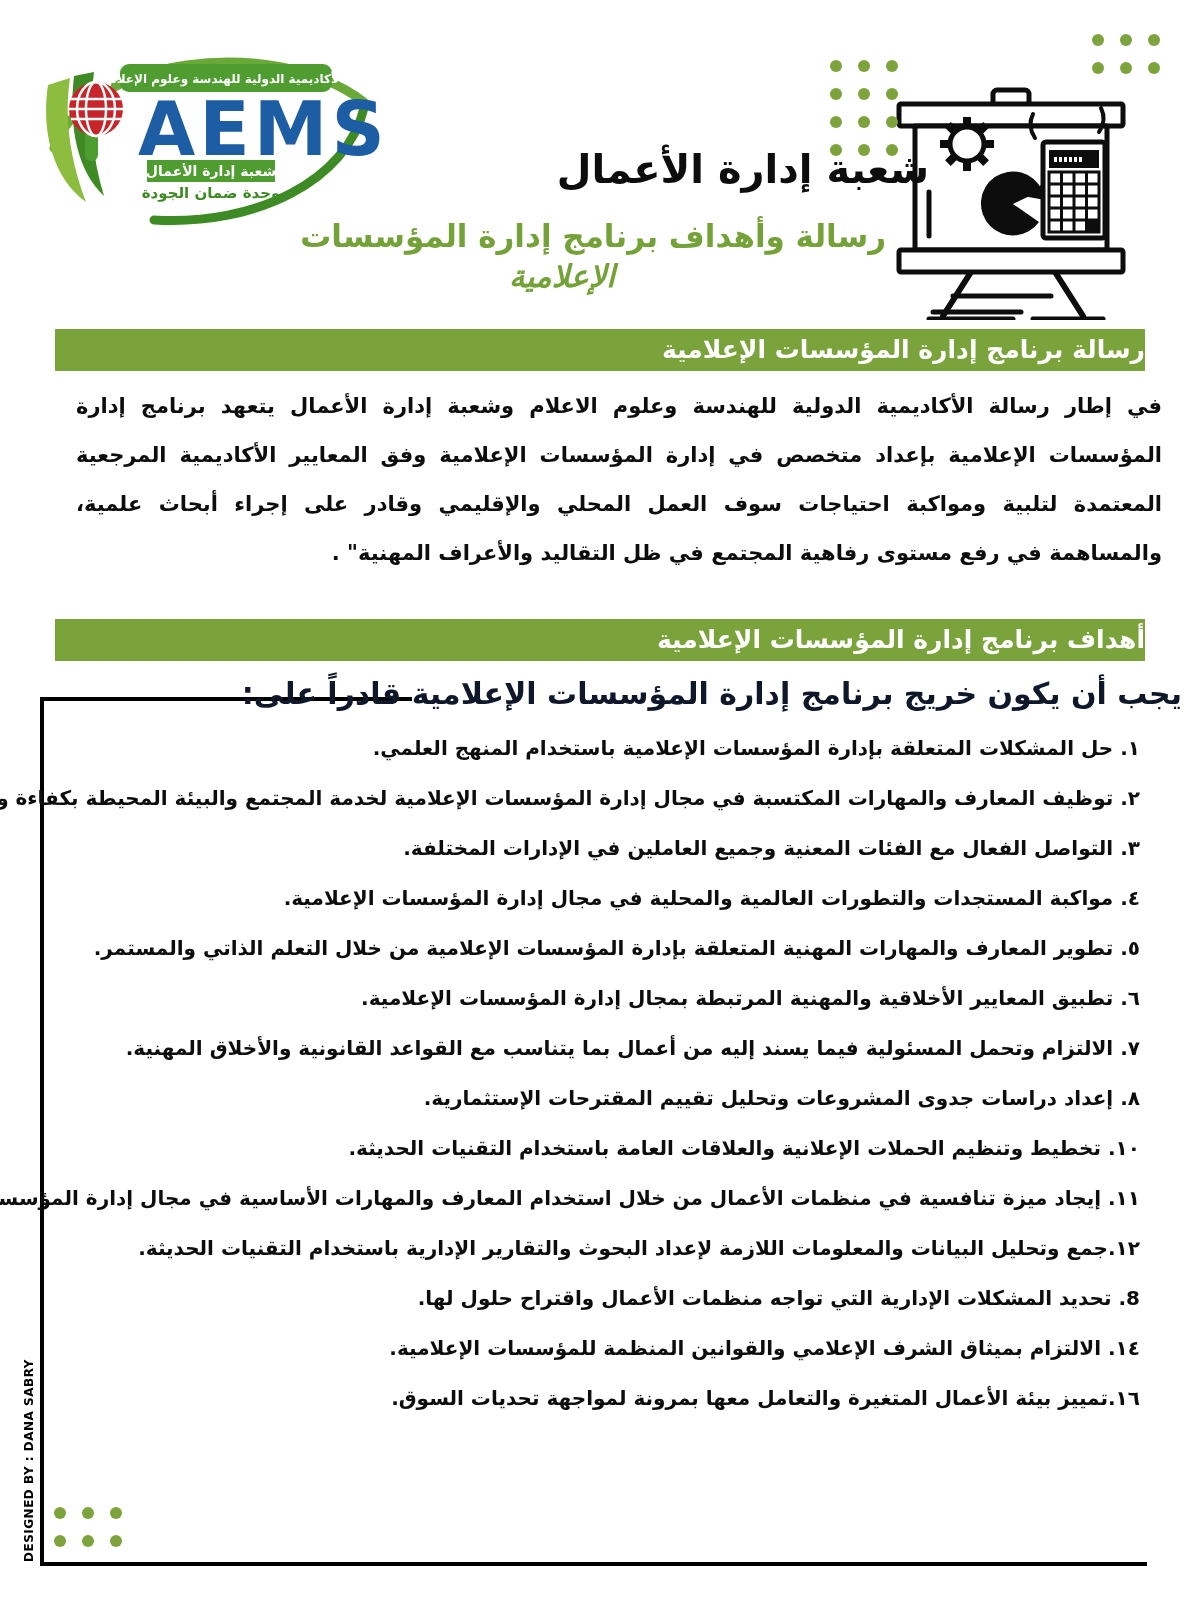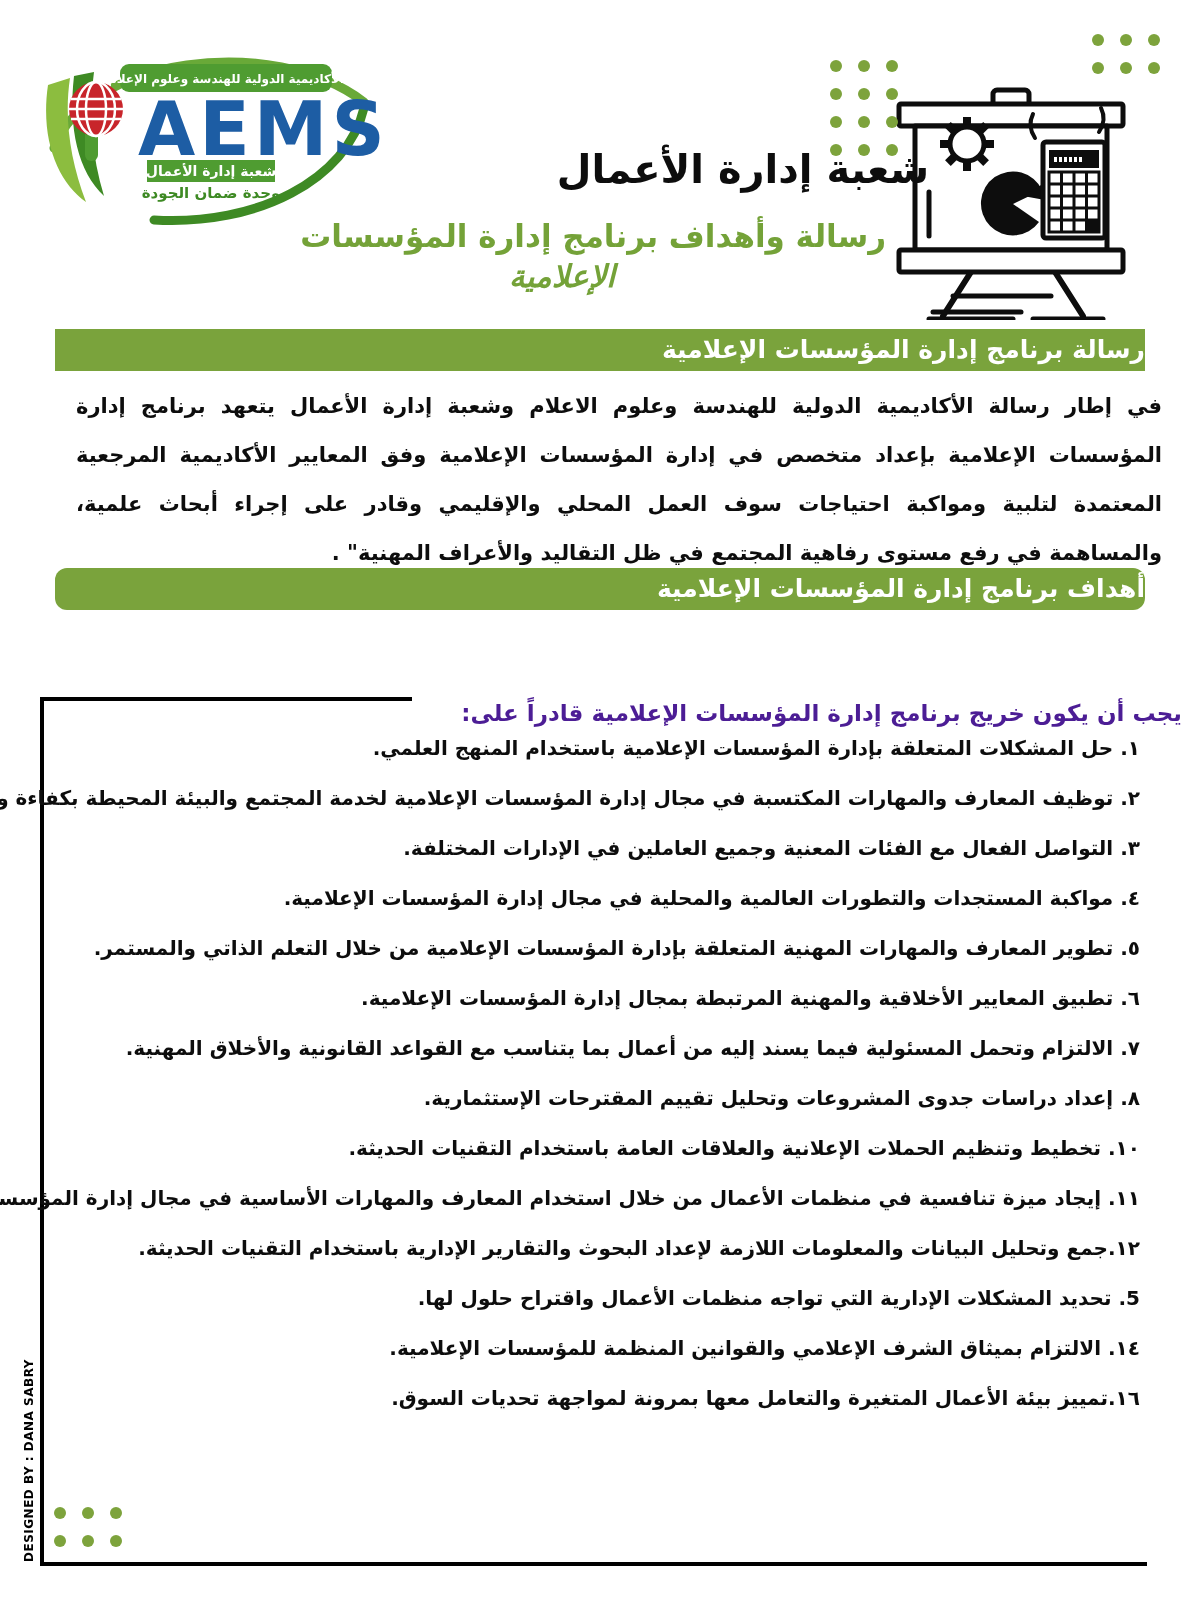--- a/index.html
+++ b/index.html
@@ -26,39 +26,39 @@
   #page-subtitle .l1{display:block;text-align:right;}
   #page-subtitle .l2{display:block;text-align:center;font-style:italic;}
 
   
   .banner{
     position:absolute;left:55px;width:1090px;height:42px;background:#7aa33c;
     color:#ffffff;direction:rtl;text-align:right;line-height:42px;
     font-size:25px;font-weight:700;white-space:nowrap;
   }
   #banner-mission{top:329px;}
-  #banner-goals{top:568px;border-radius:12px;}
+  #banner-goals{top:619px;}
 
   
   #mission-text{
     position:absolute;left:56px;top:382px;width:1086px;direction:rtl;
     text-align:justify;font-size:21px;font-weight:700;line-height:49px;color:#0d0d0d;margin-left:20px;
   }
 
   
   #goals-box{
     position:absolute;left:40px;top:697px;width:1103px;height:865px;
     border-left:4px solid #000;border-bottom:4px solid #000;
   }
   #goals-box-topseg{
     position:absolute;left:40px;top:697px;width:372px;height:0;border-top:4px solid #000;
   }
   #goals-heading{
     position:absolute;top:676px;right:63px;direction:rtl;white-space:nowrap;
-    font-size:23px;font-weight:700;color:#4c1d95;margin-top:24px;
+    font-size:30px;font-weight:700;color:#0f172a;
   }
   #goals-list{
     position:absolute;left:60px;top:723px;width:1080px;direction:rtl;
   }
   .goal-item{
     display:block;height:50px;line-height:50px;text-align:right;white-space:nowrap;
     font-size:20px;font-weight:700;color:#0d0d0d;
   }
 
   
@@ -217,20 +217,20 @@
     <div class="goal-item">٢. توظيف المعارف والمهارات المكتسبة في مجال إدارة المؤسسات الإعلامية لخدمة المجتمع والبيئة المحيطة بكفاءة وفاعلية.</div>
     <div class="goal-item">٣. التواصل الفعال مع الفئات المعنية وجميع العاملين في الإدارات المختلفة.</div>
     <div class="goal-item">٤. مواكبة المستجدات والتطورات العالمية والمحلية في مجال إدارة المؤسسات الإعلامية.</div>
     <div class="goal-item">٥. تطوير المعارف والمهارات المهنية المتعلقة بإدارة المؤسسات الإعلامية من خلال التعلم الذاتي والمستمر.</div>
     <div class="goal-item">٦. تطبيق المعايير الأخلاقية والمهنية المرتبطة بمجال إدارة المؤسسات الإعلامية.</div>
     <div class="goal-item">٧. الالتزام وتحمل المسئولية فيما يسند إليه من أعمال بما يتناسب مع القواعد القانونية والأخلاق المهنية.</div>
     <div class="goal-item">٨. إعداد دراسات جدوى المشروعات وتحليل تقييم المقترحات الإستثمارية.</div>
     <div class="goal-item">١٠. تخطيط وتنظيم الحملات الإعلانية والعلاقات العامة باستخدام التقنيات الحديثة.</div>
     <div class="goal-item">١١. إيجاد ميزة تنافسية في منظمات الأعمال من خلال استخدام المعارف والمهارات الأساسية في مجال إدارة المؤسسات الإعلامية.</div>
     <div class="goal-item">١٢.جمع وتحليل البيانات والمعلومات اللازمة لإعداد البحوث والتقارير الإدارية باستخدام التقنيات الحديثة.</div>
-    <div class="goal-item">5. تحديد المشكلات الإدارية التي تواجه منظمات الأعمال واقتراح حلول لها.</div>
+    <div class="goal-item">8. تحديد المشكلات الإدارية التي تواجه منظمات الأعمال واقتراح حلول لها.</div>
     <div class="goal-item">١٤. الالتزام بميثاق الشرف الإعلامي والقوانين المنظمة للمؤسسات الإعلامية.</div>
     <div class="goal-item">١٦.تمييز بيئة الأعمال المتغيرة والتعامل معها بمرونة لمواجهة تحديات السوق.</div>
   </div>
 
   <div id="designer-credit">DESIGNED BY : DANA SABRY</div>
 
 </div>
 
 </body></html>

